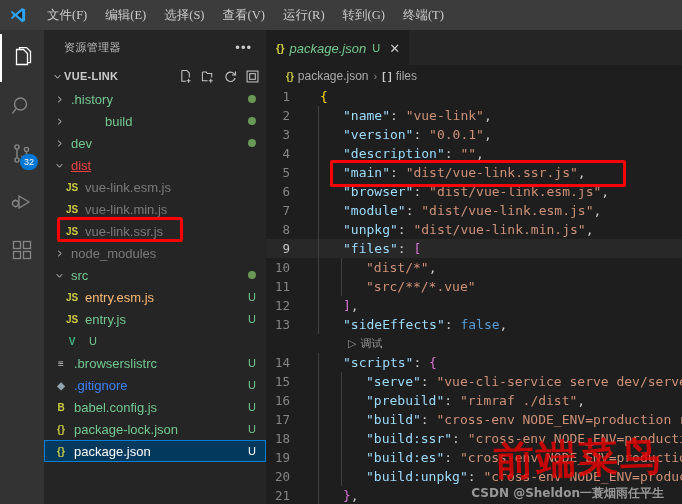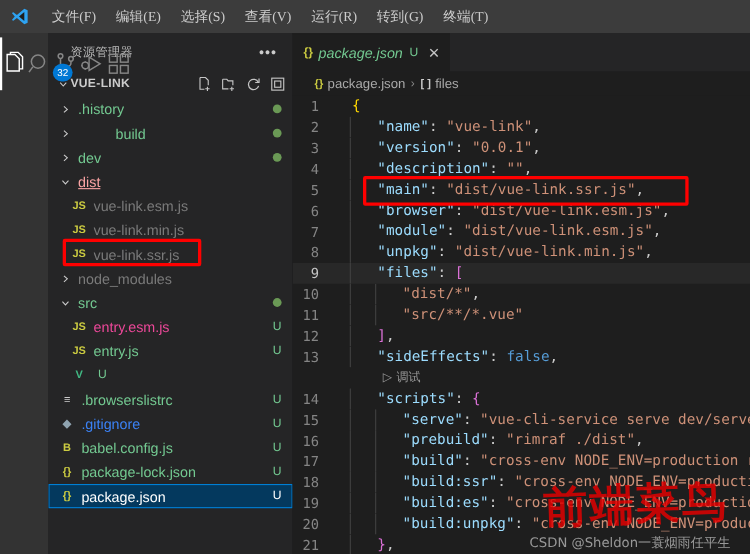--- a/index.html
+++ b/index.html
@@ -22,21 +22,21 @@
   .menu-item {
     padding:3px 9px; font-size:12.5px; color:#cccccc; white-space:nowrap; cursor:default;
   }
 
   
   .bodyrow { flex:1; display:flex; min-height:0; }
 
   
   .activitybar {
     width:44px; min-width:44px; background:#333333;
-    display:flex; flex-direction:row; align-items:flex-start; padding-top:4px;text-decoration:underline;
+    display:flex; flex-direction:column; align-items:flex-end; padding-top:4px;text-decoration:underline;
   }
   .act {
     width:44px; height:48px; display:flex; align-items:center; justify-content:center;
     position:relative; color:#868686; cursor:pointer;
   }
   .act.active { color:#ffffff; }
   .act.active:before {
     content:""; position:absolute; left:0; top:0; bottom:0; width:2px; background:#ffffff;
   }
   .act svg { display:block; }
@@ -152,21 +152,21 @@
     position:absolute; right:20px; bottom:18px;
     font-family:"DejaVu Sans", sans-serif;
     font-size:40px; font-weight:bold; color:rgba(230,0,0,0.82);
     letter-spacing:2px; pointer-events:none; white-space:nowrap;
     transform:rotate(-2deg);
   }
   .wm-csdn {
     position:absolute; right:18px; bottom:2px;
     font-family:"DejaVu Sans", sans-serif; font-size:12px;
     color:rgba(200,200,200,0.72); pointer-events:none; white-space:nowrap;
-    display:flex; align-items:center; gap:3px;
+    display:flex; align-items:center; gap:3px;font-weight:bold;
   }
 </style>
 </head>
 <body>
 
 <div class="app">
 
   <div class="menubar">
     <div class="vslogo">
       <svg width="18" height="18" viewBox="0 0 24 24">
@@ -327,21 +327,21 @@
             </span>
           </div>
           <div class="row">
             <span class="ind" style="width: 8px; min-width: 8px;"></span>
             <span class="chev">
               <svg width="11" height="11" viewBox="0 0 16 16" fill="none" stroke="currentColor" stroke-width="1.4">
                 <path d="M4 6 L8 10.5 L12 6"></path>
               </svg>
             </span>
             <span style="width: 5px; min-width: 5px;"></span>
-            <span class="fname" style="color: #fca5a5; text-decoration: underline;">dist</span>
+            <span class="fname" style="color: #ef4444; text-decoration: underline;">dist</span>
           </div>
           <div class="row">
             <span class="ind" style="width: 19px; min-width: 19px;"></span>
             <span class="ficon" style="color: rgb(203, 203, 65);">JS</span>
             <span class="fname" style="color: rgb(122, 122, 122);">vue-link.esm.js</span>
           </div>
           <div class="row">
             <span class="ind" style="width: 19px; min-width: 19px;"></span>
             <span class="ficon" style="color: rgb(203, 203, 65);">JS</span>
             <span class="fname" style="color: rgb(122, 122, 122);">vue-link.min.js</span>
@@ -370,21 +370,21 @@
             </span>
             <span style="width: 5px; min-width: 5px;"></span>
             <span class="fname" style="color: rgb(115, 201, 145);">src</span>
             <span class="gdot">
               <i style="background: rgb(106, 153, 85);"></i>
             </span>
           </div>
           <div class="row">
             <span class="ind" style="width: 19px; min-width: 19px;"></span>
             <span class="ficon" style="color: rgb(203, 203, 65);">JS</span>
-            <span class="fname" style="color: #ec4899;">entry.esm.js</span>
+            <span class="fname" style="color: #fdba74;">entry.esm.js</span>
             <span class="gstat" style="color: rgb(115, 201, 145);">U</span>
           </div>
           <div class="row">
             <span class="ind" style="width: 19px; min-width: 19px;"></span>
             <span class="ficon" style="color: rgb(203, 203, 65);">JS</span>
             <span class="fname" style="color: rgb(115, 201, 145);">entry.js</span>
             <span class="gstat" style="color: rgb(115, 201, 145);">U</span>
           </div>
           <div class="row">
             <span class="ind" style="width: 19px; min-width: 19px;"></span>

